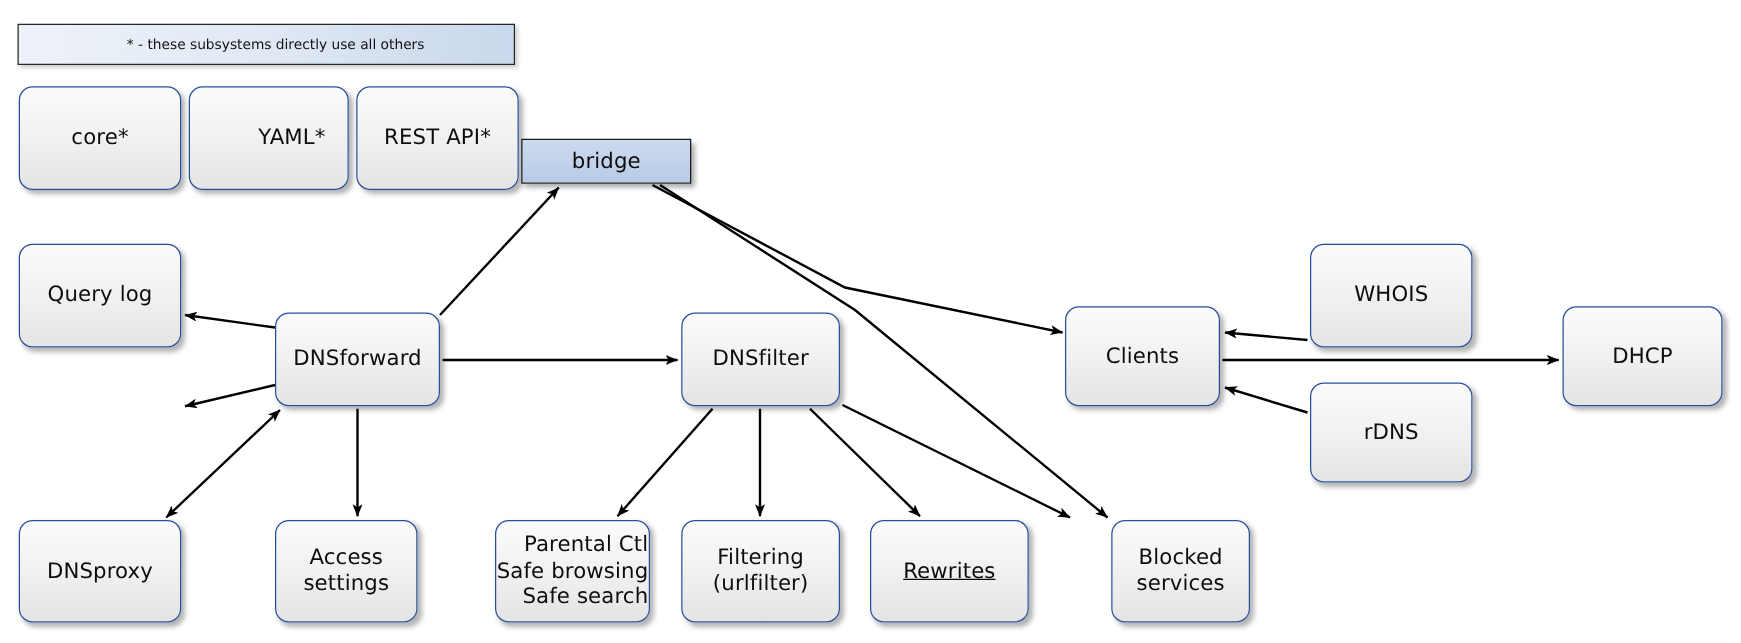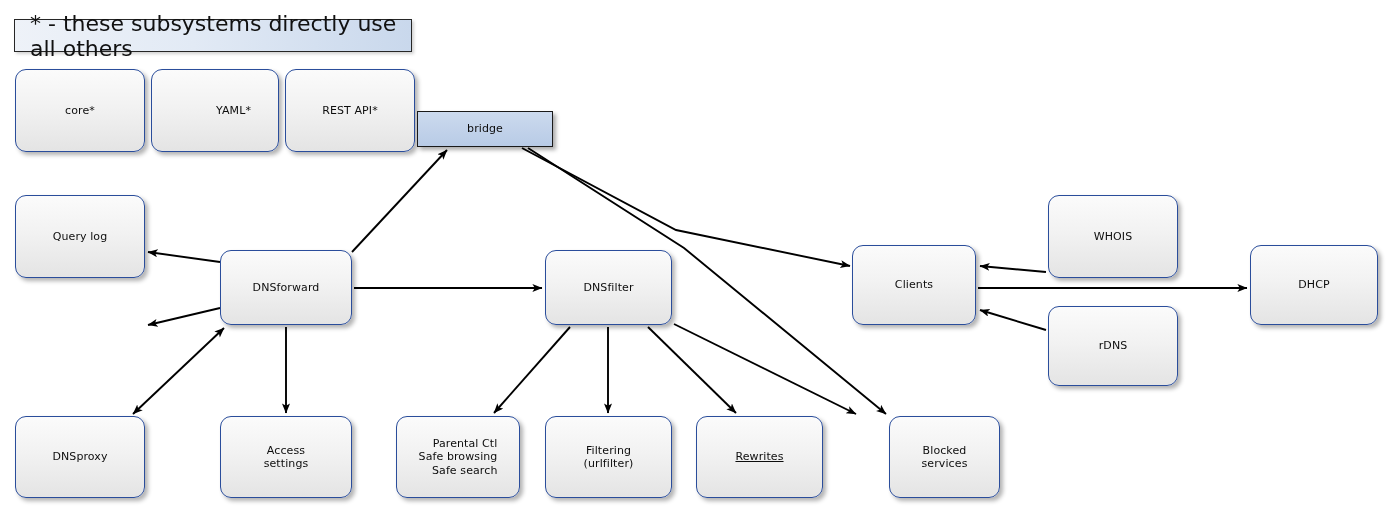--- a/index.html
+++ b/index.html
@@ -7,32 +7,32 @@
        font-family:"DejaVu Sans","Liberation Sans",sans-serif;}
   #stage{position:relative;width:1393px;height:514px;background:#fff;}
 
   svg.edges{position:absolute;left:0;top:0;width:1393px;height:514px;}
 
   .node{position:absolute;box-sizing:border-box;display:flex;
         align-items:center;justify-content:center;text-align:center;
         border:1.4px solid #2a4d9b;border-radius:11px;
         background:linear-gradient(to bottom,#fbfbfb 0%,#f2f2f2 45%,#e4e4e4 100%);
         box-shadow:3px 3px 4px rgba(0,0,0,0.30);
-        color:#0d0d0d;font-size:11px;line-height:1.22;
+        color:#0d0d0d;font-size:17px;line-height:1.22;
         letter-spacing:.1px;white-space:pre-line;z-index:3;}
 
   .node.bridge{border:1.8px solid #1a1a1a;border-radius:0;
         background:linear-gradient(to bottom,#ccdaee 0%,#b8cbe6 100%);
         box-shadow:3px 3px 4px rgba(0,0,0,0.32);}
 
   .legend{position:absolute;box-sizing:border-box;display:flex;
-        align-items:center;justify-content:flex-end;
+        align-items:center;justify-content:center;
         border:1.6px solid #262626;border-radius:0;
         background:linear-gradient(to right,#eef2f8 0%,#e2eaf5 45%,#c9d8ec 100%);
-        color:#111;font-size:22px;padding-left:15px;z-index:3;
+        color:#111;font-size:11px;padding-left:15px;z-index:3;
         box-shadow:2px 2px 3px rgba(0,0,0,0.18);}
 </style>
 </head>
 <body>
 
 <div id="stage">
 
   <svg class="edges" viewBox="0 0 1393 514" xmlns="http://www.w3.org/2000/svg">
     <defs>
       <marker id="ah" markerWidth="11" markerHeight="11" refX="9.6" refY="4" orient="auto" markerUnits="userSpaceOnUse">
@@ -88,21 +88,21 @@
 
   <div class="node bridge" style="left:417px;top:111px;width:136px;height:36px;">bridge</div>
 
   <div class="node" style="left:15px;top:195px;width:130px;height:83px;">Query log</div>
 
 
   <div class="node" style="left:15px;top:416px;width:130px;height:82px;">DNSproxy</div>
 
   <div class="node" style="left:220px;top:250px;width:132px;height:75px;">DNSforward</div>
 
-  <div class="node" style="left:220px;top:416px;width:132px;height:82px;">Access
+  <div class="node" style="left:220px;top:416px;width:114px;height:82px;">Access
 settings</div>
 
   <div class="node" style="left:545px;top:250px;width:127px;height:75px;">DNSfilter</div>
 
   <div class="node" style="left:396px;top:416px;width:124px;height:82px;text-align:right;">Parental Ctl
 Safe browsing
 Safe search</div>
 
   <div class="node" style="left:545px;top:416px;width:127px;height:82px;">Filtering
 (urlfilter)</div>

